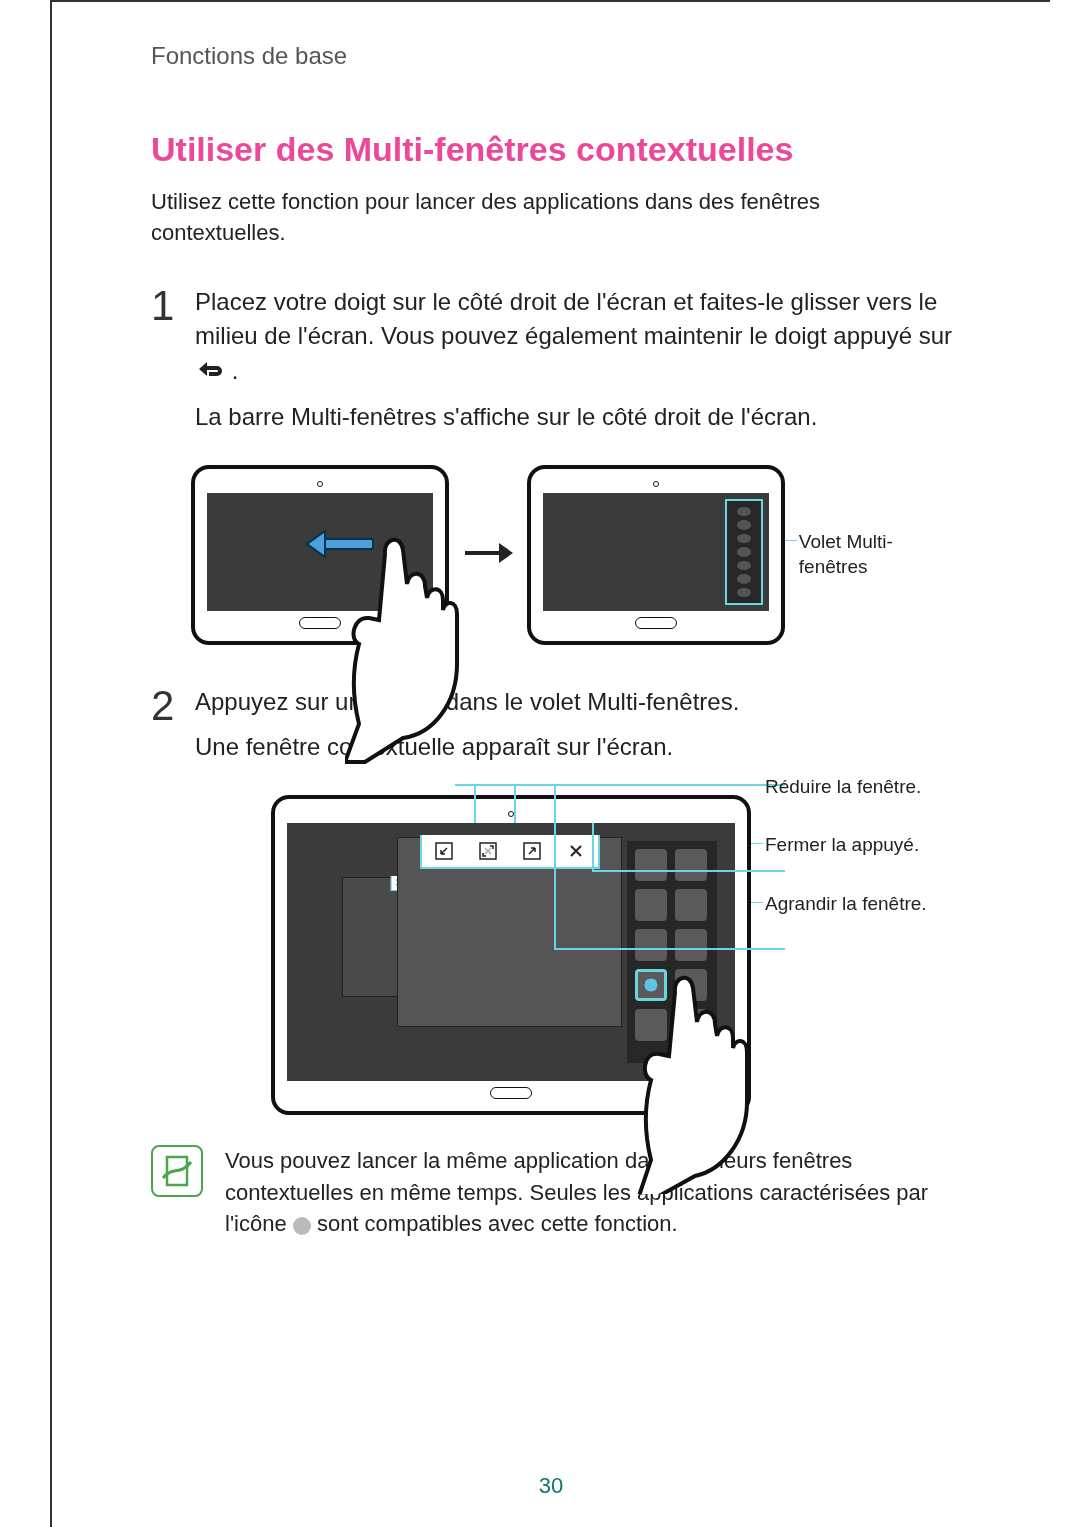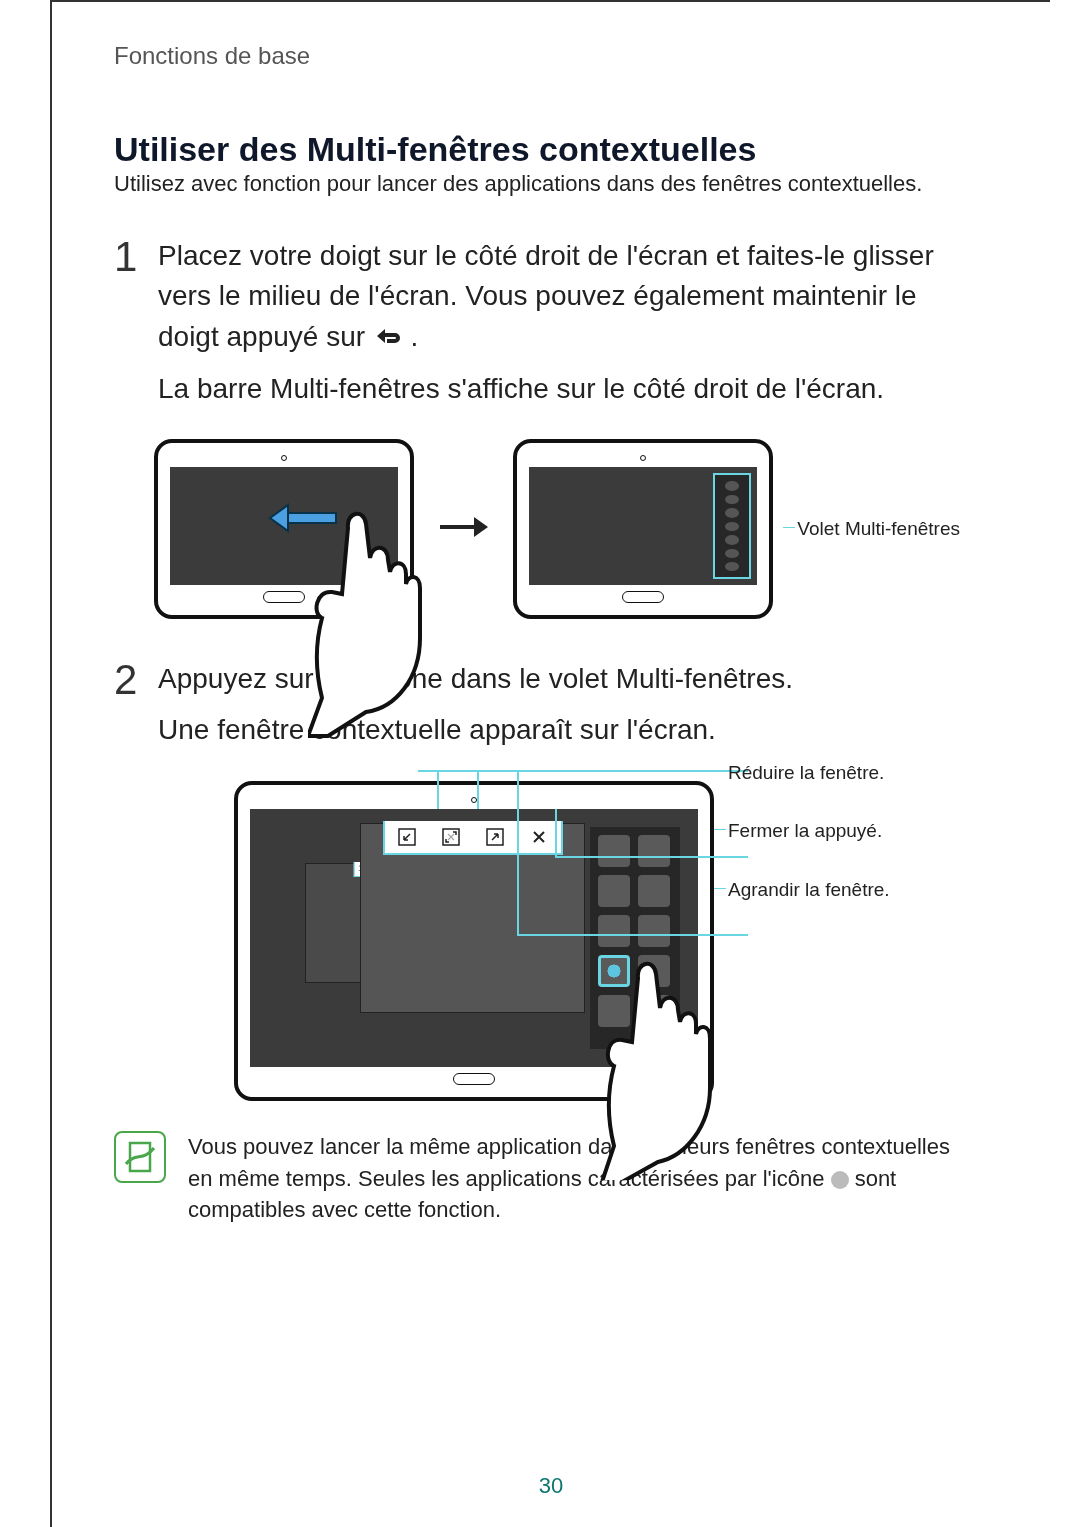--- a/index.html
+++ b/index.html
@@ -8,57 +8,58 @@
     height: 1527px;
     background: #fff;
     font-family: "Segoe UI", "Helvetica Neue", Arial, sans-serif;
     color: #222;
     position: relative;
   }
   .page {
     position: relative;
     width: 100%;
     height: 100%;
-    padding: 40px 90px 40px 62px;
+    padding: 40px 90px 40px 99px;
     border-left: 2px solid #333;
     border-top: 2px solid #333;
     margin-left: 50px;
     width: 1000px;
   }
   .chapter {
     font-size: 24px;
     color: #555;
     font-weight: 400;
     margin-bottom: 60px;
   }
   .section-title {
-    color: #0f172a;
+    color: #ec4899;
     font-size: 34px;
     font-weight: 600;
+    margin-bottom: 18px;
   }
   .intro {
     font-size: 22px;
     color: #222;
     margin-bottom: 36px;
     line-height: 1.4;
   }
   .step {
     display: flex;
     margin-bottom: 20px;
   }
   .step-num {
     font-size: 42px;
     font-weight: 300;
     color: #333;
     width: 44px;
     flex-shrink: 0;
     line-height: 1;
   }
   .step-body {
-    font-size: 28px;
+    font-size: 24px;
     line-height: 1.45;
     flex: 1;
   }
   .step-body p { margin-bottom: 10px; }
   .inline-icon {
     display: inline-block;
     vertical-align: middle;
   }
   .figure-row {
     display: flex;
@@ -219,21 +220,21 @@
 </style>
 </head>
 <body>
 
 <div class="page">
 
   <div class="chapter">Fonctions de base</div>
 
   <h2 class="section-title">Utiliser des Multi-fenêtres contextuelles</h2>
 
-  <p class="intro">Utilisez avec fonction pour lancer des applications dans des fenêtres contextuelles.</p>
+  <p class="intro">Utilisez cette fonction pour lancer des applications dans des fenêtres contextuelles.</p>
 
   <div class="step">
     <div class="step-num">1</div>
     <div class="step-body">
       <p>
         <span>Placez votre doigt sur le côté droit de l'écran et faites-le glisser vers le milieu de l'écran. Vous pouvez également maintenir le doigt appuyé sur </span>
         <span class="inline-icon">
           <svg width="30" height="22" viewBox="0 0 30 22">
             <path d="M4 11 L12 4 L12 8 L22 8 A5 5 0 0 1 22 18 L14 18 L14 14 L22 14 A1 1 0 0 0 22 12 L12 12 L12 18 Z" fill="#222"></path>
           </svg>

